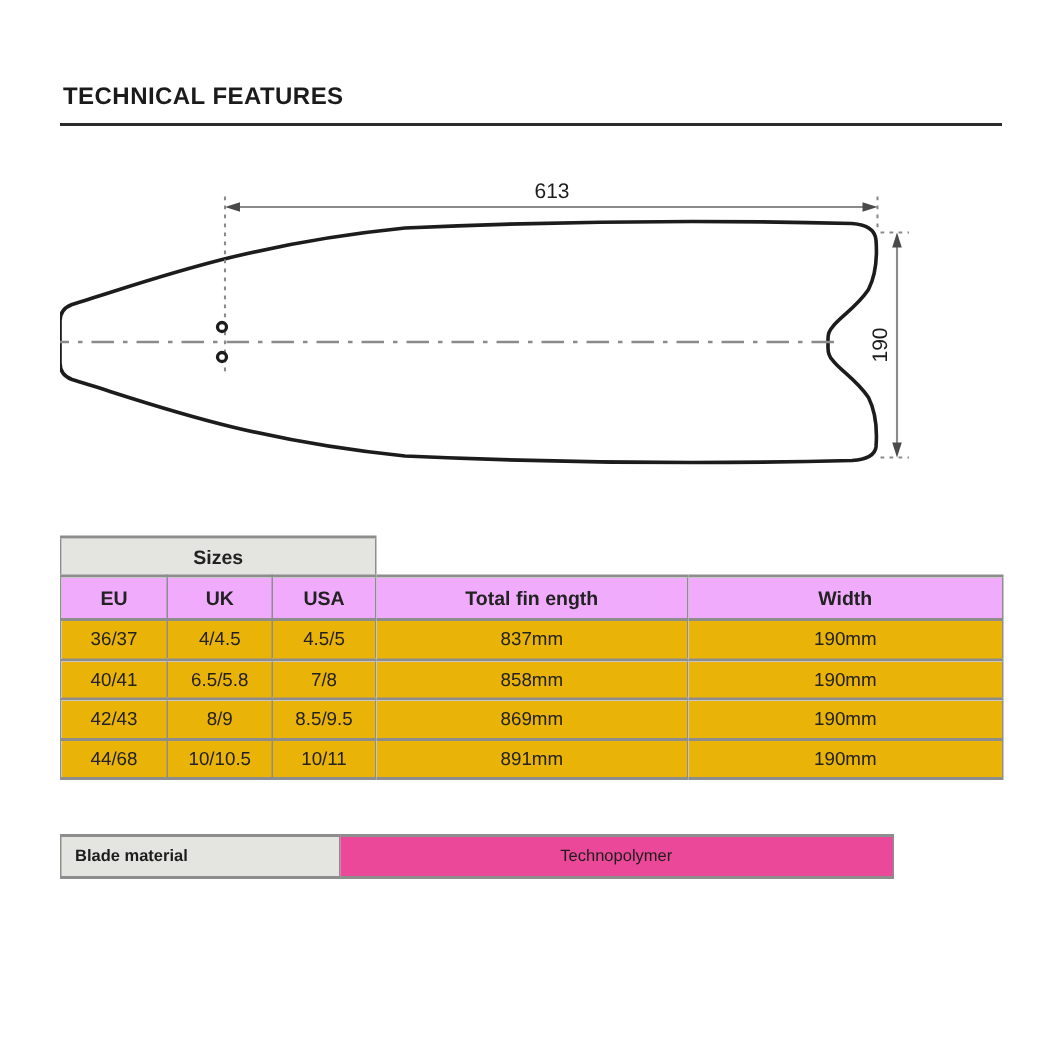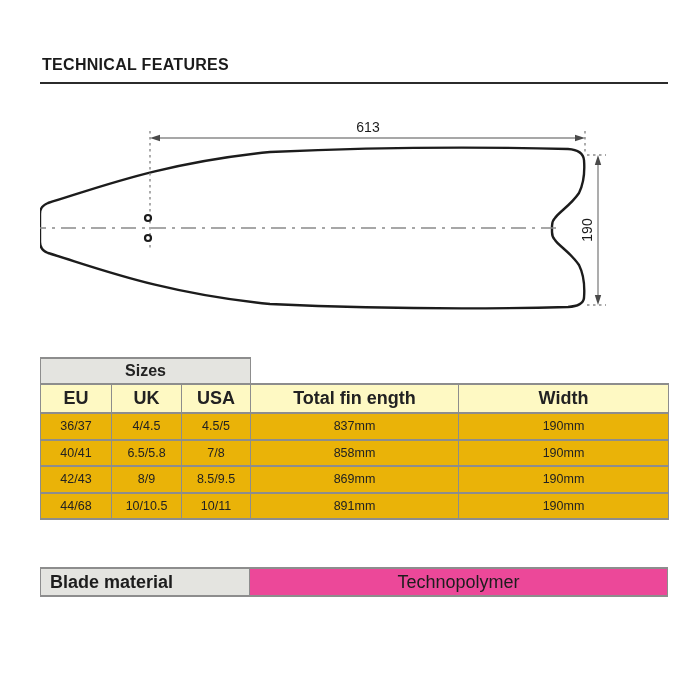--- a/index.html
+++ b/index.html
@@ -24,27 +24,27 @@
   table.size-table {
     border-collapse: collapse; table-layout: fixed;
     width: 628px; margin-top: 17px;
     font-size: 12.5px; color: #222;
   }
   .size-table td, .size-table th {
     border: 1.5px solid #8d8d8d;
     border-top-width: 2px; border-bottom-width: 2px;
     text-align: center; padding: 0; overflow: hidden;
   }
-  .size-table .row-group th { height: 24px; background: #e4e4e0; font-weight: 700; font-size: 16px; }
+  .size-table .row-group th { height: 24px; background: #e4e4e0; font-weight: 700; font-size: 13px; }
   .size-table .empty-cell { border: none; background: transparent; }
-  .size-table thead th.col-head { height: 27px; background: #fef9c3; font-weight: 700; font-size: 18px; }
+  .size-table thead th.col-head { height: 27px; background: #f0abfc; font-weight: 700; font-size: 13px; }
   .size-table tbody td { height: 24.5px; background: #eab308; font-weight: 400; }
 
   
-  .material-row { display: flex; width: 628px; margin-top: 47px; font-size: 18px; }
+  .material-row { display: flex; width: 556px; margin-top: 36px; font-size: 11px; }
   .material-label, .material-value {
     box-sizing: border-box; height: 30px;
     border: 1.5px solid #8d8d8d; border-top-width: 2px; border-bottom-width: 2px;
     display: flex; align-items: center;
   }
   .material-label {
     width: 210px; background: #e4e4e0; font-weight: 700;
     padding-left: 9px; border-right-width: 1.5px;
   }
   .material-value {

